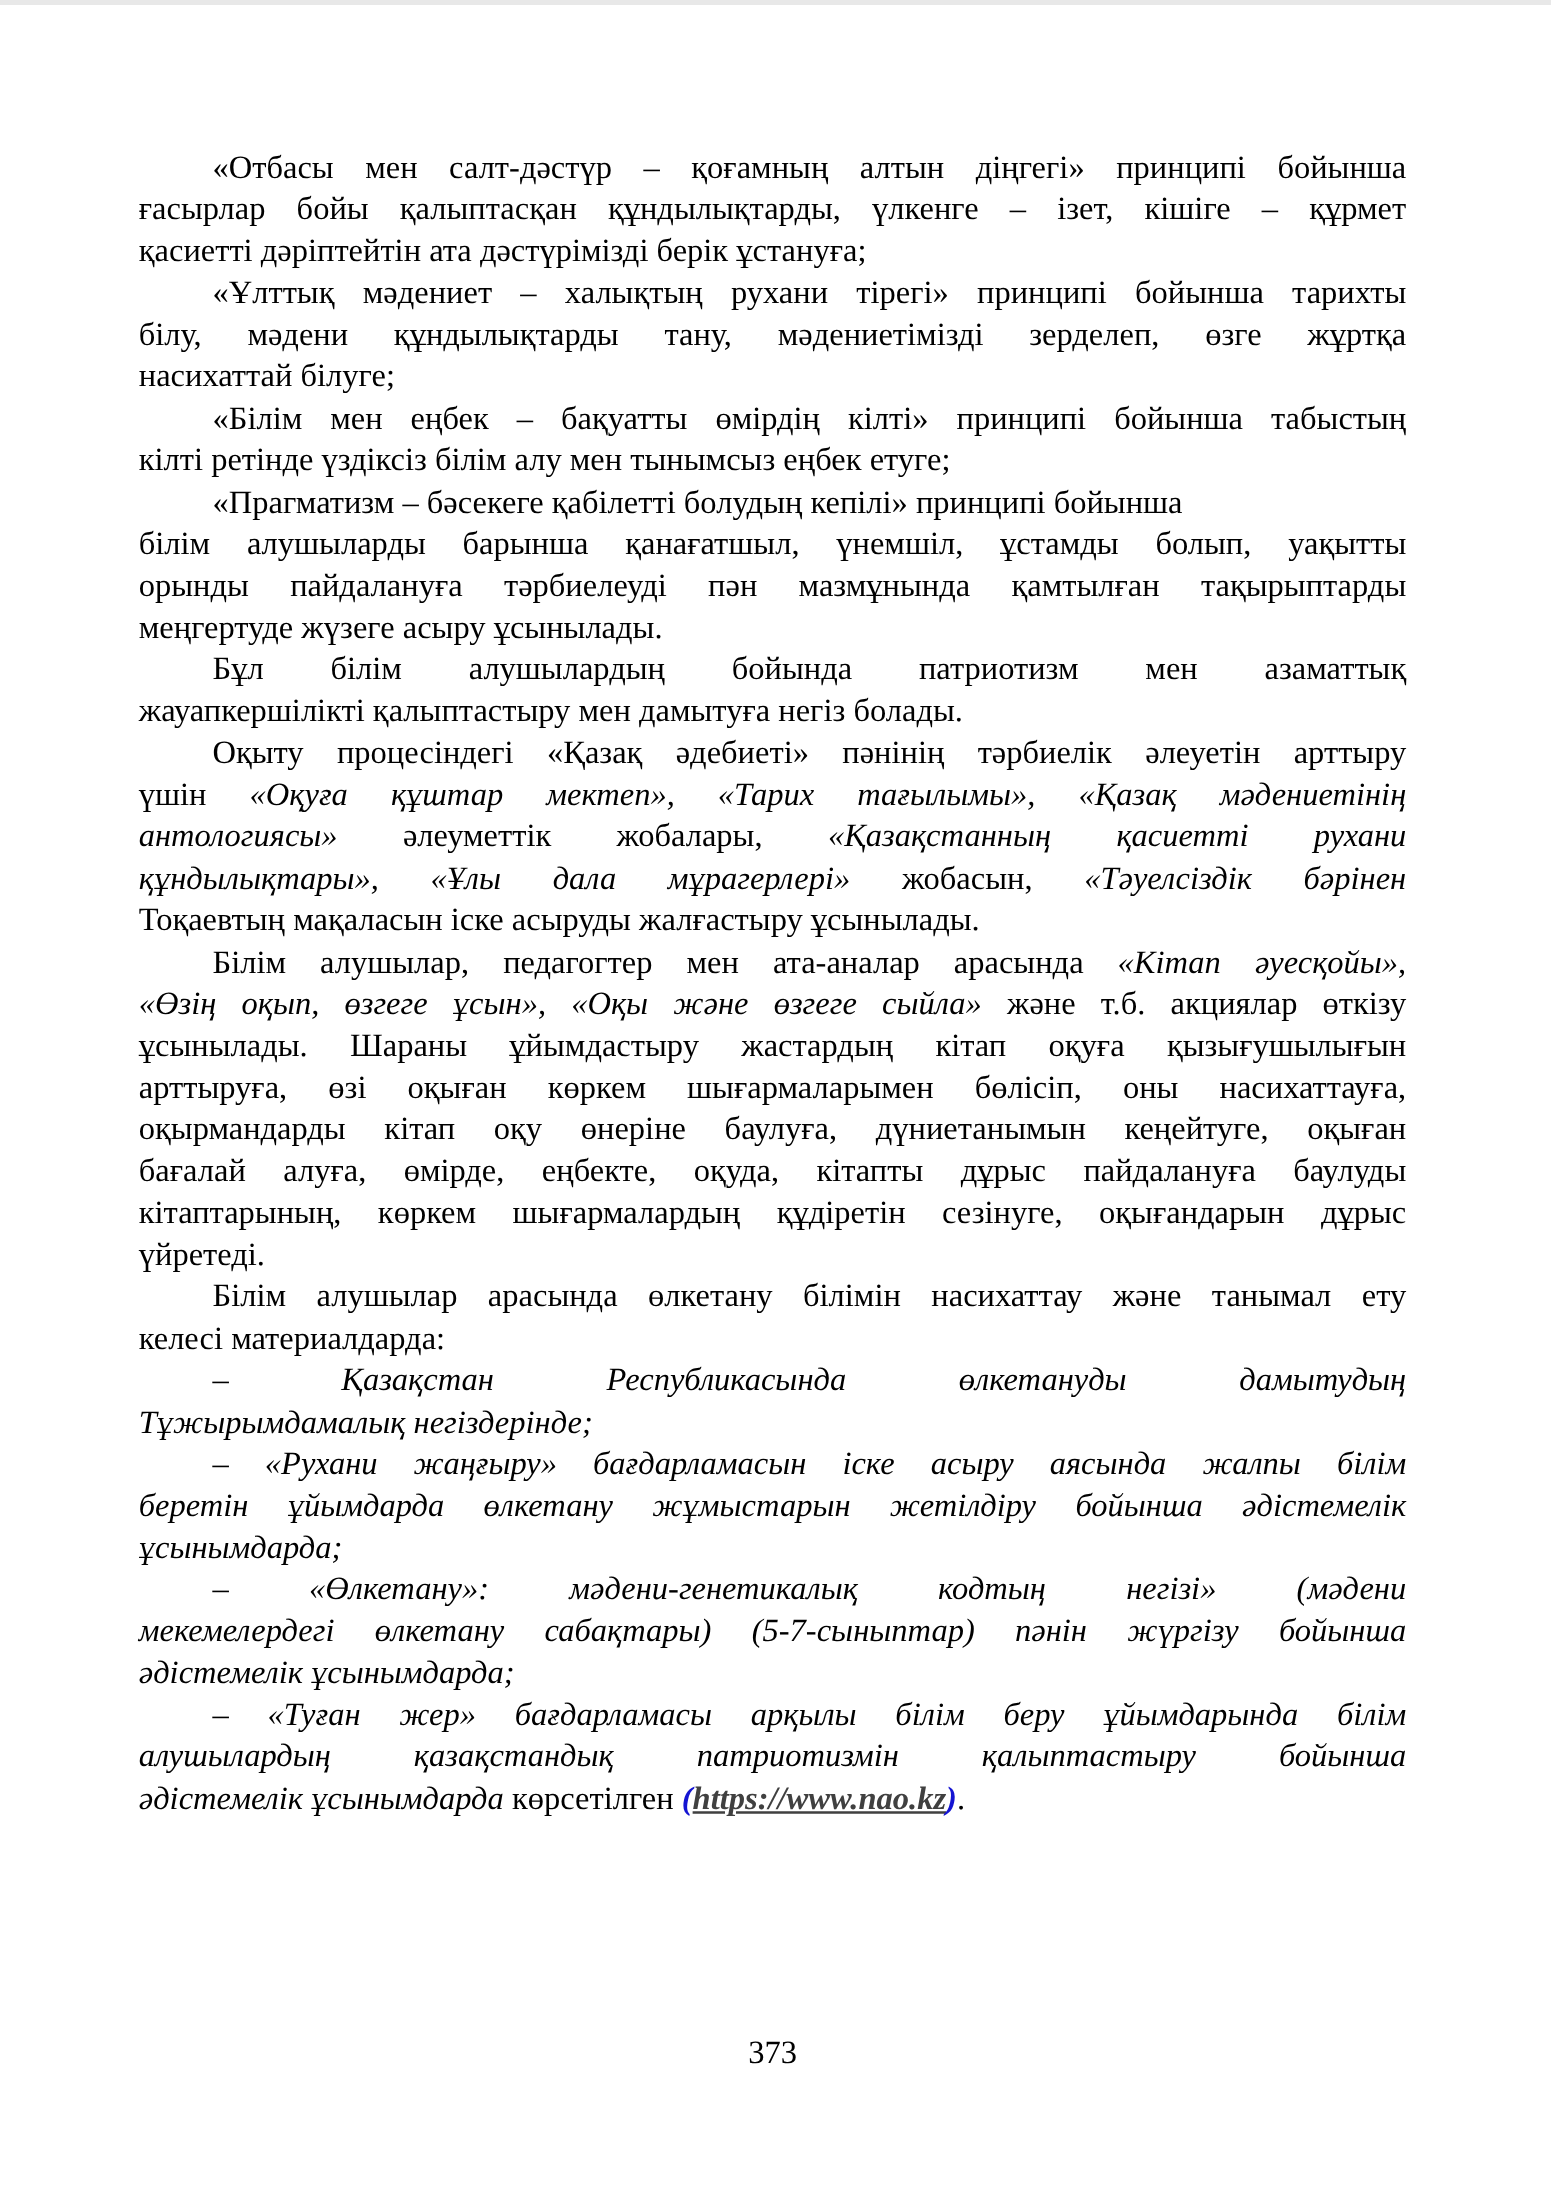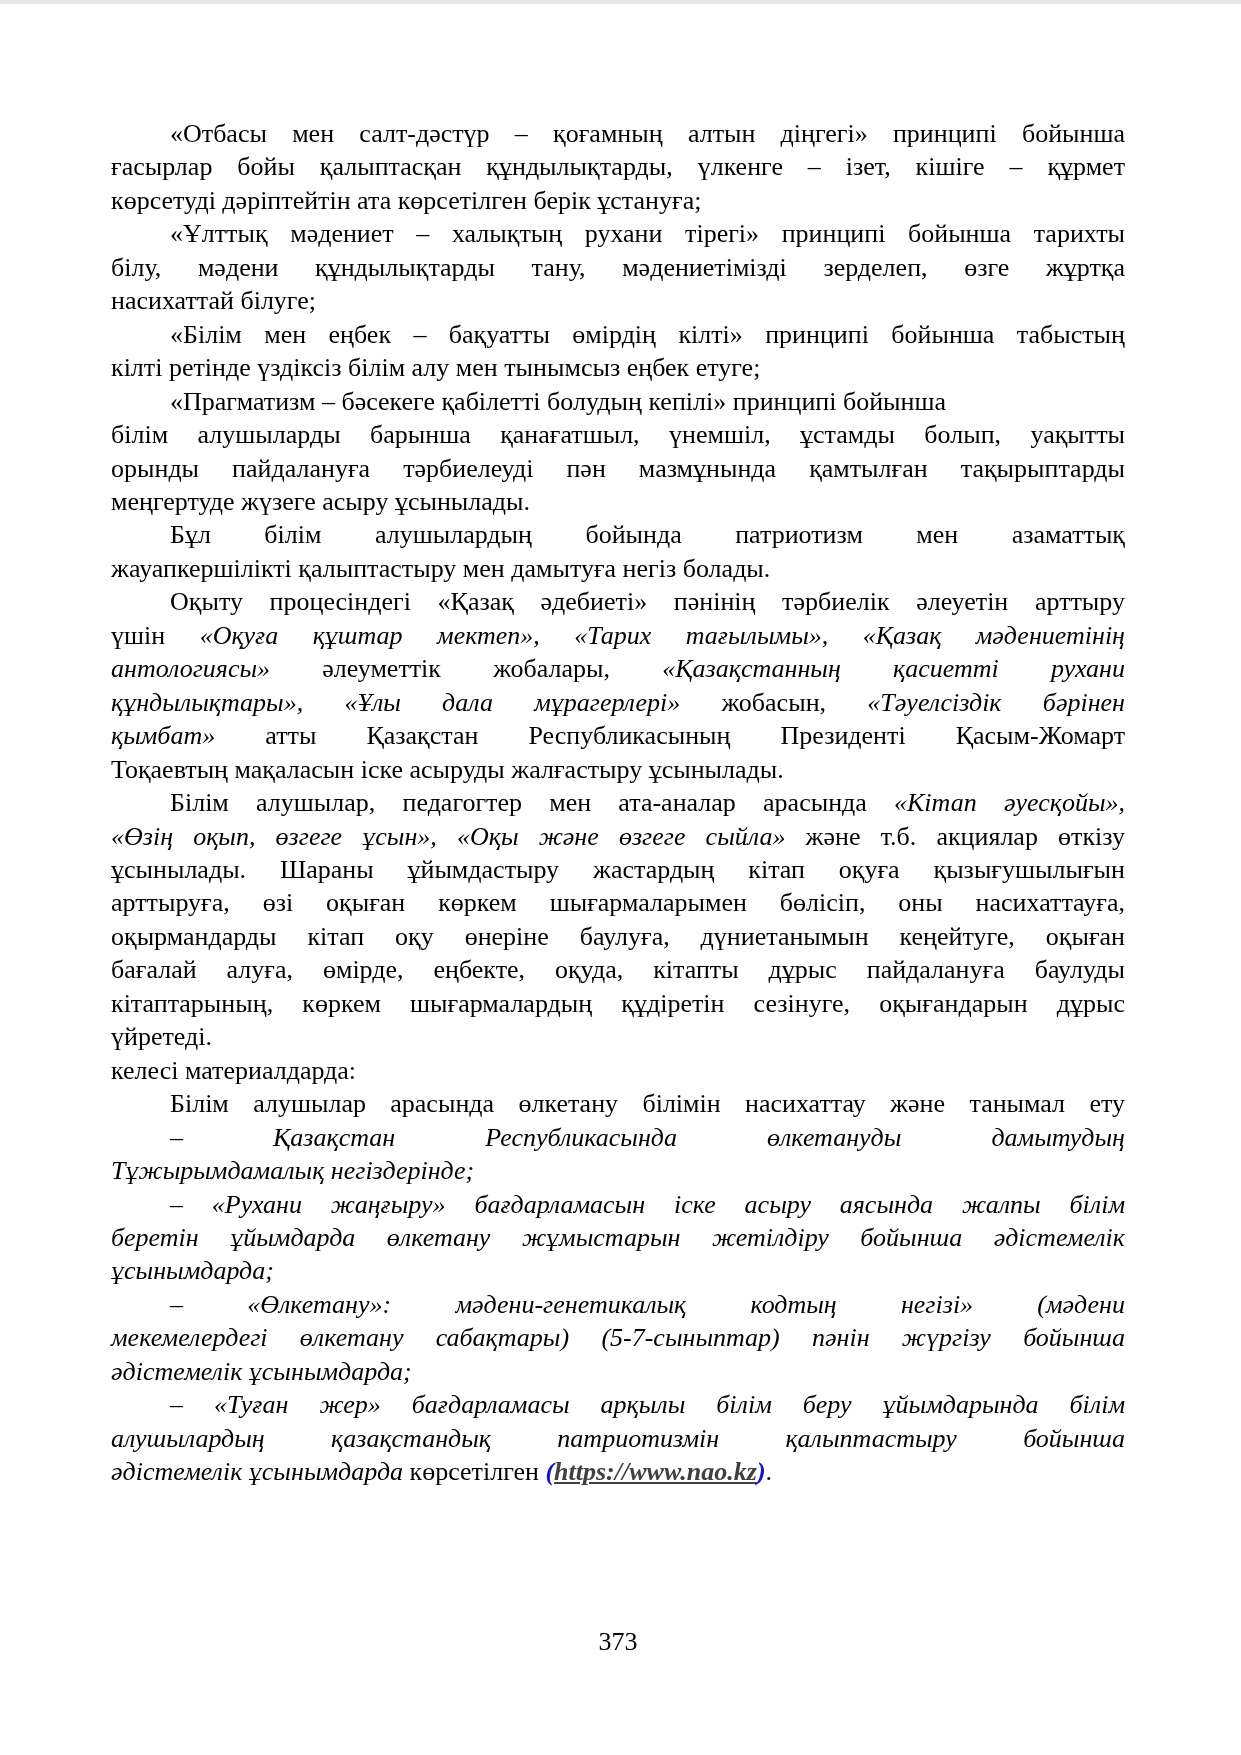--- a/index.html
+++ b/index.html
@@ -42,48 +42,47 @@
     line-height:33.45px;
   }
 </style>
 </head>
 <body>
 
 <div class="page">
   <div class="text-block">
       <div class="line j ind"><span class="n">«Отбасы мен салт-дәстүр – қоғамның алтын діңгегі» принципі бойынша</span></div>
       <div class="line j"><span class="n">ғасырлар бойы қалыптасқан құндылықтарды, үлкенге – ізет, кішіге – құрмет</span></div>
-      <div class="line"><span class="n">көрсетуді дәріптейтін ата көрсетілген берік ұстануға;</span></div>
+      <div class="line"><span class="n">қасиетті дәріптейтін ата дәстүрімізді берік ұстануға;</span></div>
       <div class="line j ind"><span class="n">«Ұлттық мәдениет – халықтың рухани тірегі» принципі бойынша тарихты</span></div>
       <div class="line j"><span class="n">білу, мәдени құндылықтарды тану, мәдениетімізді зерделеп, өзге жұртқа</span></div>
       <div class="line"><span class="n">насихаттай білуге;</span></div>
       <div class="line j ind"><span class="n">«Білім мен еңбек – бақуатты өмірдің кілті» принципі бойынша табыстың</span></div>
       <div class="line"><span class="n">кілті ретінде үздіксіз білім алу мен тынымсыз еңбек етуге;</span></div>
       <div class="line ind"><span class="n">«Прагматизм – бәсекеге қабілетті болудың кепілі» принципі бойынша</span></div>
       <div class="line j"><span class="n">білім алушыларды барынша қанағатшыл, үнемшіл, ұстамды болып, уақытты</span></div>
       <div class="line j"><span class="n">орынды пайдалануға тәрбиелеуді пән мазмұнында қамтылған тақырыптарды</span></div>
       <div class="line"><span class="n">меңгертуде жүзеге асыру ұсынылады.</span></div>
       <div class="line j ind"><span class="n">Бұл білім алушылардың бойында патриотизм мен азаматтық</span></div>
       <div class="line"><span class="n">жауапкершілікті қалыптастыру мен дамытуға негіз болады.</span></div>
       <div class="line j ind"><span class="n">Оқыту процесіндегі «Қазақ әдебиеті» пәнінің тәрбиелік әлеуетін арттыру</span></div>
       <div class="line j"><span class="n">үшін </span><span class="i">«Оқуға құштар мектеп», «Тарих тағылымы», «Қазақ мәдениетінің</span></div>
       <div class="line j"><span class="i">антологиясы»</span><span class="n"> әлеуметтік жобалары, </span><span class="i">«Қазақстанның қасиетті рухани</span></div>
       <div class="line j"><span class="i">құндылықтары», «Ұлы дала мұрагерлері»</span><span class="n"> жобасын, </span><span class="i">«Тәуелсіздік бәрінен</span></div>
-      <div class="line j"><span class="i">қымбат»</span><span class="n"> атты Қазақстан Республикасының Президенті Қасым-Жомарт</span></div>
       <div class="line"><span class="n">Тоқаевтың мақаласын іске асыруды жалғастыру ұсынылады.</span></div>
       <div class="line j ind"><span class="n">Білім алушылар, педагогтер мен ата-аналар арасында </span><span class="i">«Кітап әуесқойы»,</span></div>
       <div class="line j"><span class="i">«Өзің оқып, өзгеге ұсын», «Оқы және өзгеге сыйла»</span><span class="n"> және т.б. акциялар өткізу</span></div>
       <div class="line j"><span class="n">ұсынылады. Шараны ұйымдастыру жастардың кітап оқуға қызығушылығын</span></div>
       <div class="line j"><span class="n">арттыруға, өзі оқыған көркем шығармаларымен бөлісіп, оны насихаттауға,</span></div>
       <div class="line j"><span class="n">оқырмандарды кітап оқу өнеріне баулуға, дүниетанымын кеңейтуге, оқыған</span></div>
       <div class="line j"><span class="n">бағалай алуға, өмірде, еңбекте, оқуда, кітапты дұрыс пайдалануға баулуды</span></div>
       <div class="line j"><span class="n">кітаптарының, көркем шығармалардың құдіретін сезінуге, оқығандарын дұрыс</span></div>
       <div class="line"><span class="n">үйретеді.</span></div>
+      <div class="line j ind"><span class="n">Білім алушылар арасында өлкетану білімін насихаттау және танымал ету</span></div>
       <div class="line"><span class="n">келесі материалдарда:</span></div>
-      <div class="line j ind"><span class="n">Білім алушылар арасында өлкетану білімін насихаттау және танымал ету</span></div>
       <div class="line j ind"><span class="i">– Қазақстан Республикасында өлкетануды дамытудың</span></div>
       <div class="line"><span class="i">Тұжырымдамалық негіздерінде;</span></div>
       <div class="line j ind"><span class="i">– «Рухани жаңғыру» бағдарламасын іске асыру аясында жалпы білім</span></div>
       <div class="line j"><span class="i">беретін ұйымдарда өлкетану жұмыстарын жетілдіру бойынша әдістемелік</span></div>
       <div class="line"><span class="i">ұсынымдарда;</span></div>
       <div class="line j ind"><span class="i">– «Өлкетану»: мәдени-генетикалық кодтың негізі» (мәдени</span></div>
       <div class="line j"><span class="i">мекемелердегі өлкетану сабақтары) (5-7-сыныптар) пәнін жүргізу бойынша</span></div>
       <div class="line"><span class="i">әдістемелік ұсынымдарда;</span></div>
       <div class="line j ind"><span class="i">– «Туған жер» бағдарламасы арқылы білім беру ұйымдарында білім</span></div>
       <div class="line j"><span class="i">алушылардың қазақстандық патриотизмін қалыптастыру бойынша</span></div>

